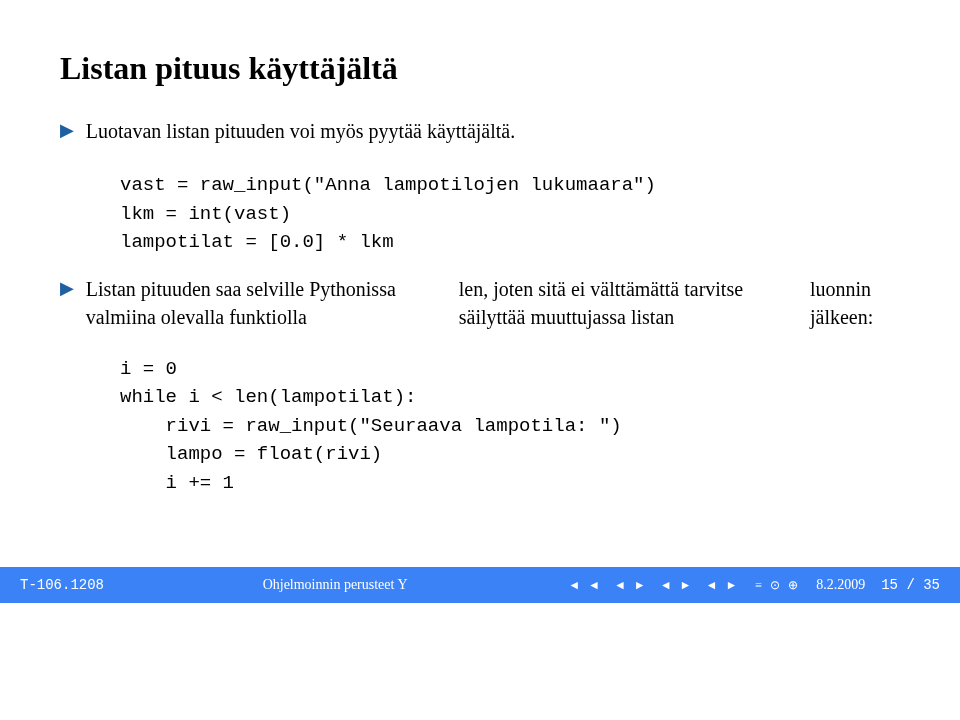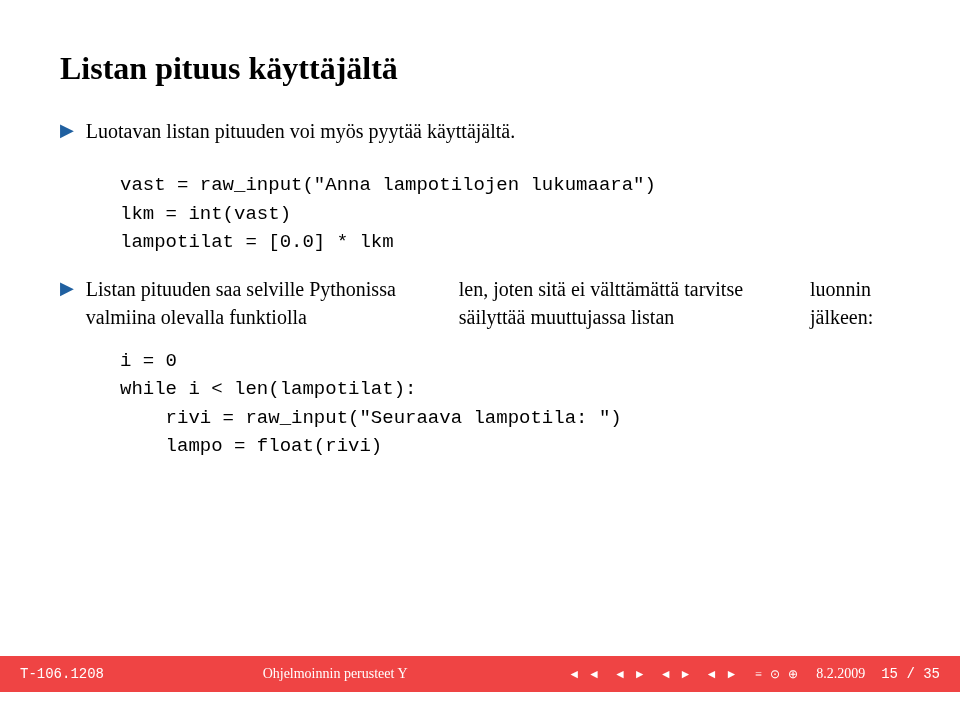--- a/index.html
+++ b/index.html
@@ -8,21 +8,21 @@
       width: 960px;
       height: 720px;
       background: #ffffff;
       font-family: 'Computer Modern', 'Latin Modern', Georgia, serif;
       overflow: hidden;
       position: relative;
     }
 
     .slide {
       width: 960px;
-      height: 692px;
+      height: 583px;
       background: #ffffff;
       display: flex;
       flex-direction: column;
       position: relative;
     }
 
     .content-area {
       flex: 1;
       padding: 40px 60px 60px 60px;
       display: flex;
@@ -72,21 +72,21 @@
     }
 
     .bullet-content {
       display: flex;
       flex-direction: row;
     }
 
     
     .bottom-bar {
       height: 36px;
-      background: #ef4444;
+      background: #3b82f6;
       display: flex;
       align-items: center;
       justify-content: space-between;
       padding: 0 20px;
       flex-shrink: 0;
     }
 
     .bottom-left {
       color: #ffffff;
       font-size: 14px;
@@ -153,25 +153,26 @@
 
     <div class="bullet-item" style="align-items: flex-start;">
       <span class="bullet-arrow">▶</span>
       <div class="bullet-content">
         <span class="bullet-text">Listan pituuden saa selville Pythonissa valmiina olevalla funktiolla</span>
         <span class="bullet-text">len, joten sitä ei välttämättä tarvitse säilyttää muuttujassa listan</span>
         <span class="bullet-text">luonnin jälkeen:</span>
       </div>
     </div>
 
-    <div class="code-block" style="margin-left: 60px; margin-top: 0;">
+    <div class="code-block" style="margin-left: 60px; margin-top: 8px;">
       <span class="line">i = 0</span>
       <span class="line">while i &lt; len(lampotilat):</span>
       <span class="line">    rivi = raw_input("Seuraava lampotila: ")</span>
       <span class="line">    lampo = float(rivi)</span>
+      <span class="line">    i += 1</span>
     </div>
 
   </div>
 
   <div class="bottom-bar">
     <span class="bottom-left">T-106.1208</span>
 
     <span class="bottom-center">Ohjelmoinnin perusteet Y</span>
 
     <div class="bottom-right-section">

